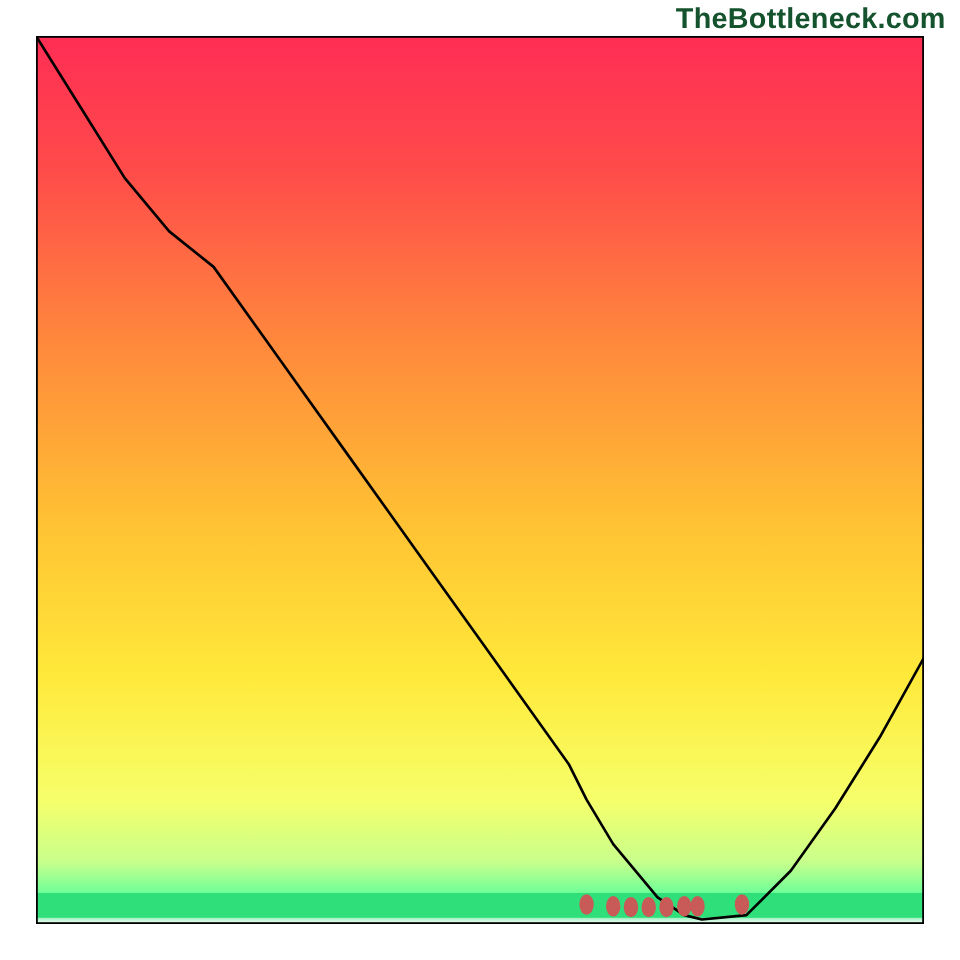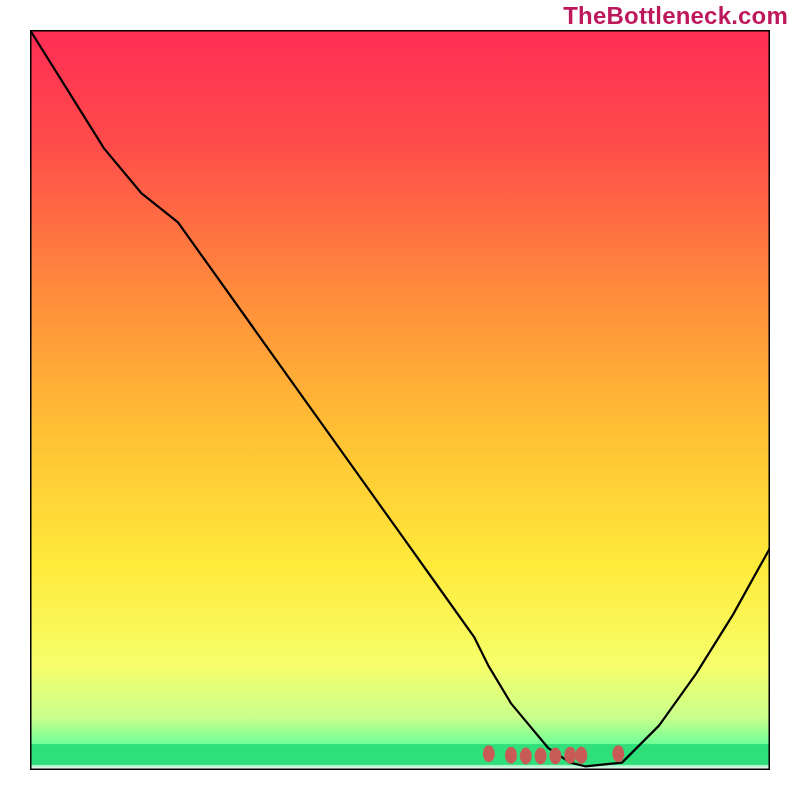--- a/index.html
+++ b/index.html
@@ -15,21 +15,21 @@
     position: relative;
     width: 800px;
     height: 800px;
   }
   .watermark {
     position: absolute;
     top: 2px;
     right: 12px;
     font-size: 24px;
     font-weight: 600;
-    color: #be185d;
+    color: #14532d;
     letter-spacing: 0.2px;
   }
   .plot-wrap {
     position: absolute;
     left: 30px;
     top: 30px;
     width: 740px;
     height: 740px;
   }
   svg {

